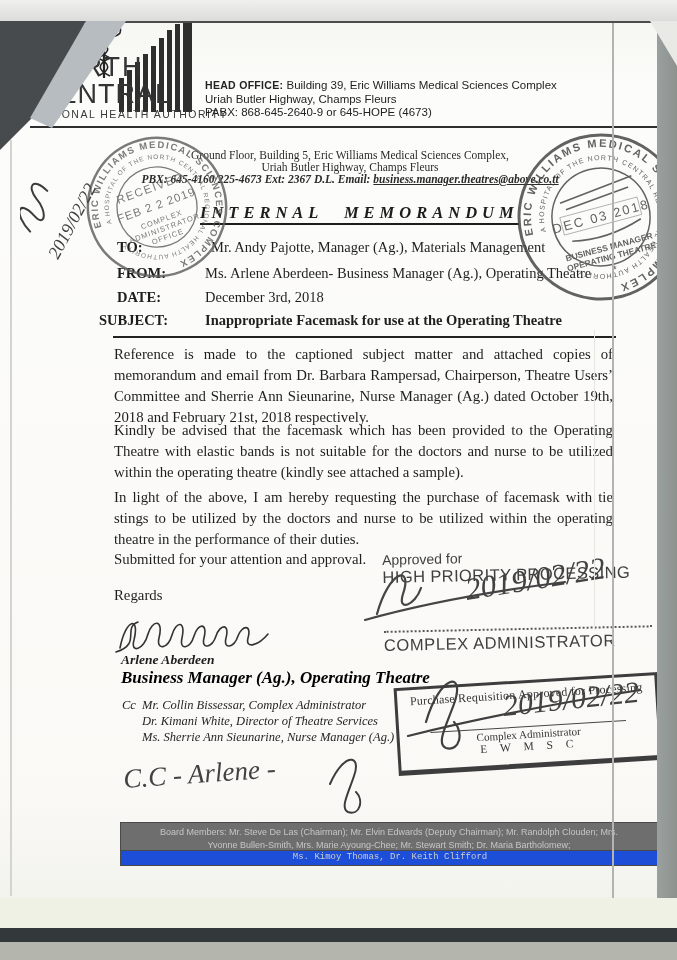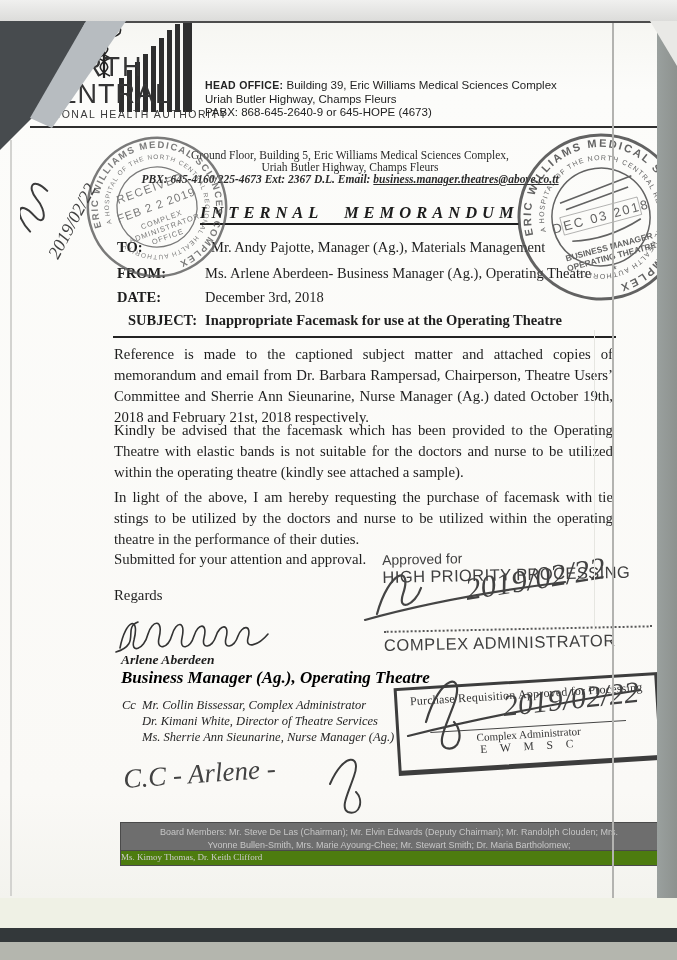--- a/index.html
+++ b/index.html
@@ -63,23 +63,23 @@
   .sr-title{margin-top:4px;text-align:center;font-size:12px;letter-spacing:.2px;}
   .sr-line{width:76%;margin:24px auto 0;border-top:1.5px solid #454545;}
   .sr-admin{text-align:center;font-size:11px;margin-top:1px;}
   .sr-org{text-align:center;font-size:11.5px;letter-spacing:5px;}
   .hand-date{font-style:italic;font-family:"Liberation Serif",serif;fill:#424242;}
   svg text{font-family:"Liberation Sans",sans-serif;}
   
   .footer1{left:120px;top:822px;width:538px;height:29px;background:#6e6e6e;border:1px solid #4a4a4a;
       z-index:4;text-align:center;color:#c6c6c6;font-family:"Liberation Sans",sans-serif;
       font-size:9px;line-height:13px;padding-top:3px;box-sizing:border-box;}
-  .footer2{left:120px;top:851px;width:538px;height:14px;background:#4d7c0f;border:1px solid #4a4a4a;
-      border-top:none;z-index:4;text-align:left;color:#cdcdcd;
-      font-family:Liberation Serif, serif;font-size:9px;line-height:12px;}
+  .footer2{left:120px;top:851px;width:538px;height:14px;background:#1d4ed8;border:1px solid #4a4a4a;
+      border-top:none;z-index:4;text-align:center;color:#cdcdcd;
+      font-family:Liberation Mono, monospace;font-size:9px;line-height:12px;}
 </style>
 </head>
 <body>
 
 <div id="canvas">
 
   <div class="abs page"></div>
   <div class="abs page-edge"></div>
   <div class="abs left-edge"></div>
   <div class="abs crease"></div>
@@ -128,21 +128,21 @@
 
   <div class="abs memo-h">
     <span>INTERNAL MEMORANDUM</span>
   </div>
   <div class="abs frow-label" style="left:117px;top:239px;">TO:</div>
   <div class="abs frow-val" style="left:211px;top:239px;">Mr. Andy Pajotte, Manager (Ag.), Materials Management</div>
   <div class="abs frow-label" style="left:117px;top:265px;">FROM:</div>
   <div class="abs frow-val" style="left:205px;top:265px;">Ms. Arlene Aberdeen- Business Manager (Ag.), Operating Theatre</div>
   <div class="abs frow-label" style="left:117px;top:289px;">DATE:</div>
   <div class="abs frow-val" style="left:205px;top:289px;">December 3rd, 2018</div>
-  <div class="abs frow-label" style="left:128px;top:312px;">SUBJECT:</div>
+  <div class="abs frow-label" style="left:99px;top:312px;">SUBJECT:</div>
   <div class="abs frow-val" style="left:205px;top:312px;font-weight:bold;">Inappropriate Facemask for use at the Operating Theatre</div>
   <div class="abs rule-subj"></div>
 
   <div class="abs para" style="top:344px;">Reference is made to the captioned subject matter and attached copies of memorandum and email from Dr. Barbara Rampersad, Chairperson, Theatre Users’ Committee and Sherrie Ann Sieunarine, Nurse Manager (Ag.) dated October 19th, 2018 and February 21st, 2018 respectively.</div>
   <div class="abs para" style="top:420px;">
     <span>Kindly be advised that the facemask which has been provided to the Operating Theatre with elastic bands is not suitable for the doctors and nurse to be utilized within the operating theatre </span><span style="">(kindly see attached a sample)</span><span>.</span>
   </div>
   <div class="abs para" style="top:487px;">In light of the above, I am hereby requesting the purchase of facemask with tie stings to be utilized by the doctors and nurse to be utilized within the operating theatre in the performance of their duties.</div>
   <div class="abs para" style="top:549px;text-align:left;">Submitted for your attention and approval.</div>
   <div class="abs para" style="top:585px;text-align:left;">Regards</div>

